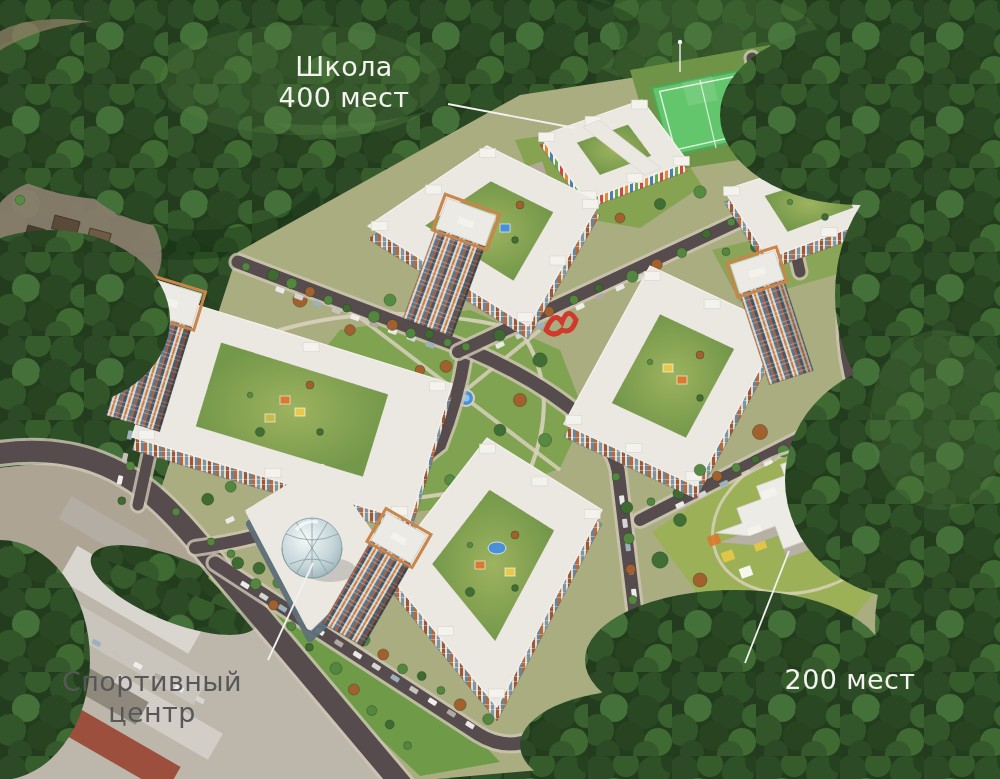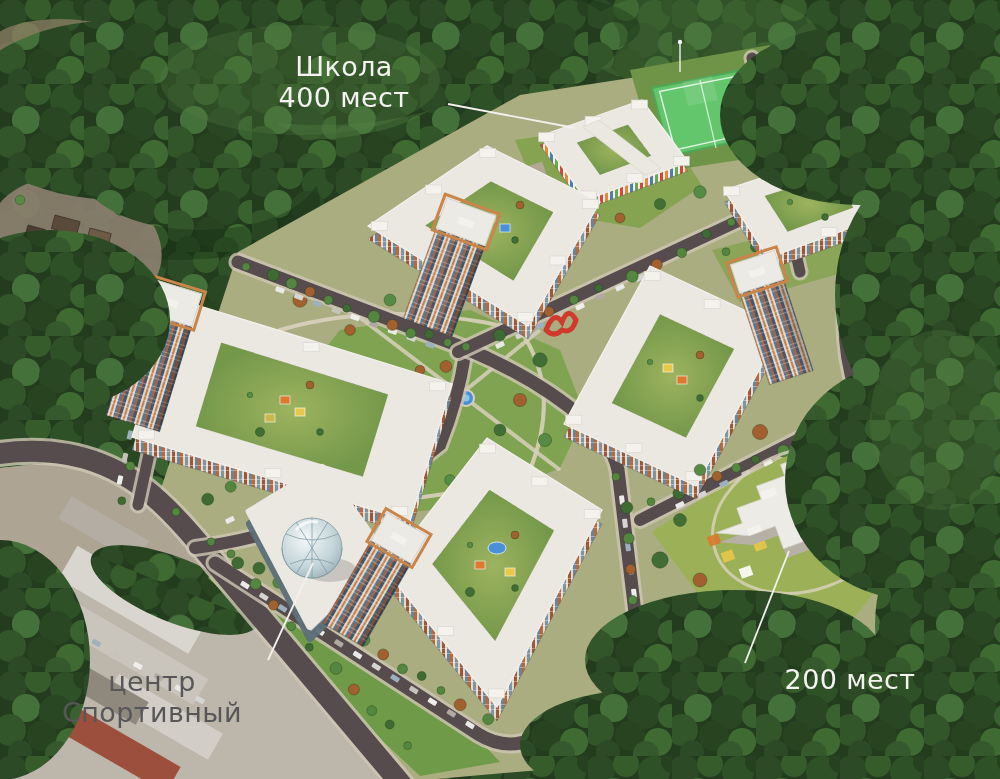--- a/index.html
+++ b/index.html
@@ -587,19 +587,19 @@
         <path d="M313 563 L268 660" stroke="#f2f1ee" stroke-width="1.8" fill="none"></path>
         <path d="M789 551 L745 663" stroke="#f2f1ee" stroke-width="1.8" fill="none"></path>
       </g>
     </svg>
 
   <div class="ann light" style="left:234px;top:51px">
     <div>Школа</div>
     <div>400 мест</div>
   </div>
   <div class="ann dark" style="left:42px;top:666px">
+    <div>Спортивный</div>
     <div>центр</div>
-    <div>Спортивный</div>
   </div>
   <div class="ann light" style="left:740px;top:664px">
     <div>200 мест</div>
   </div>
 </div>
 
 </body></html>

